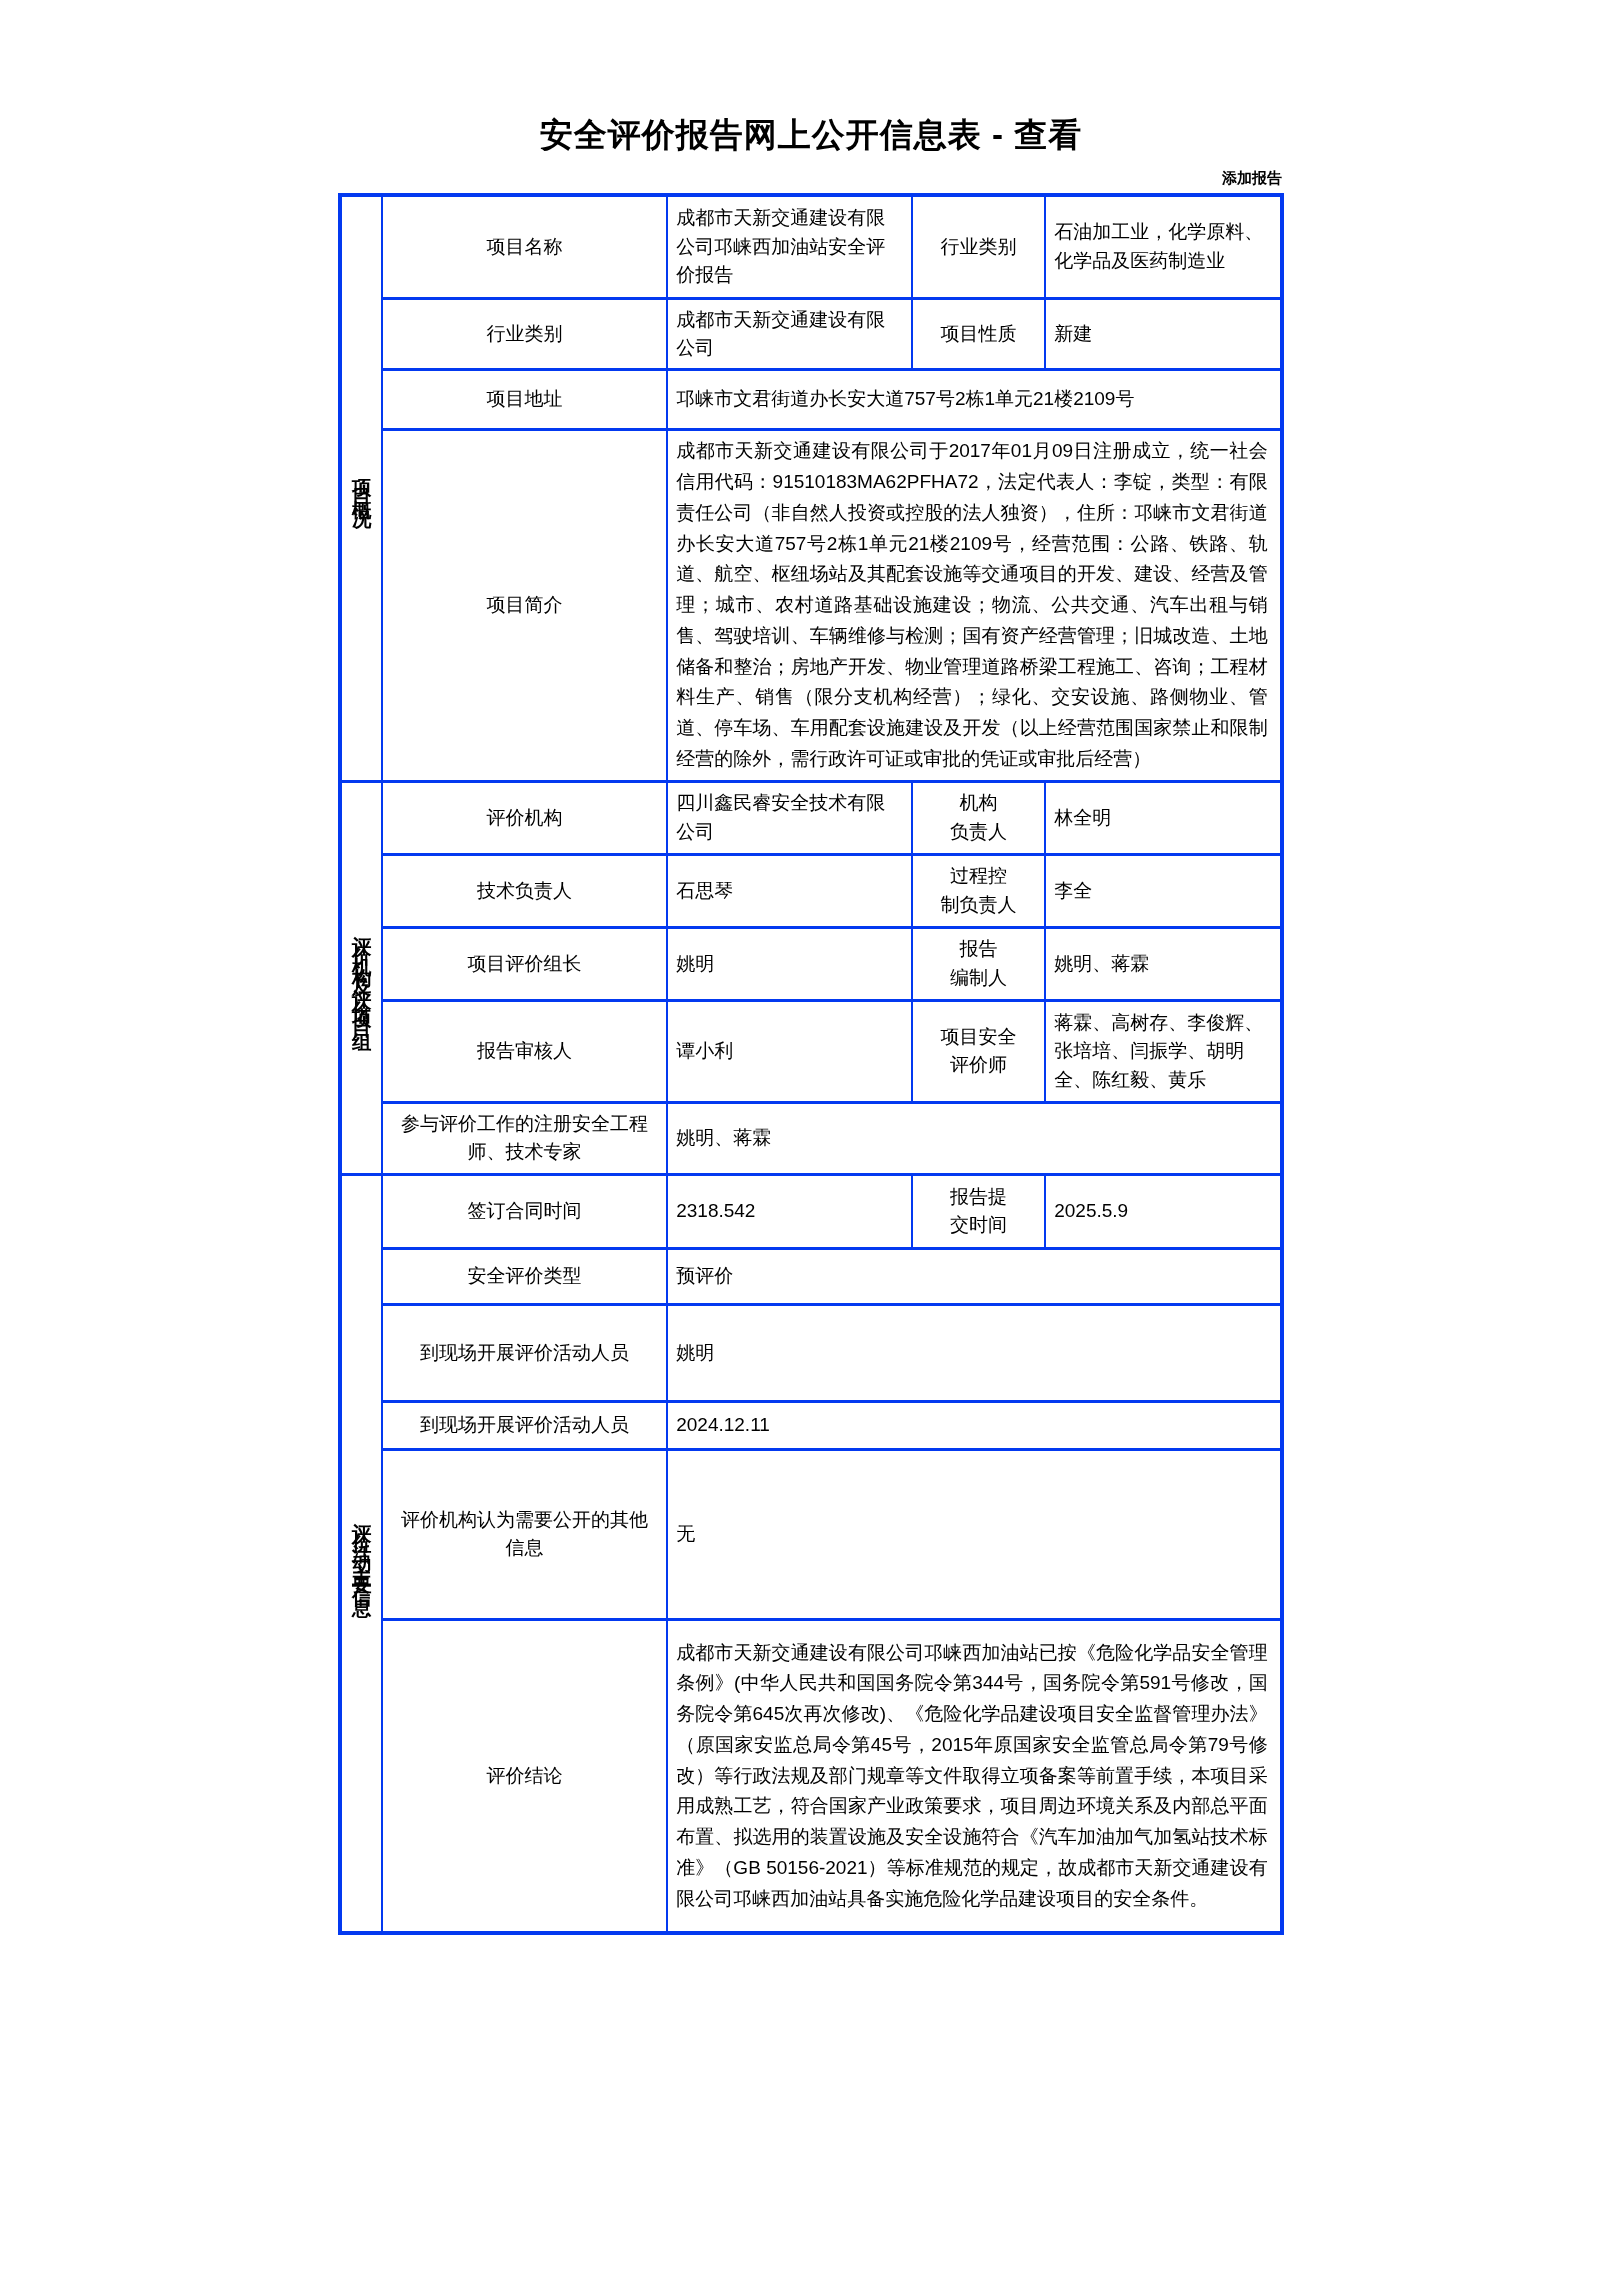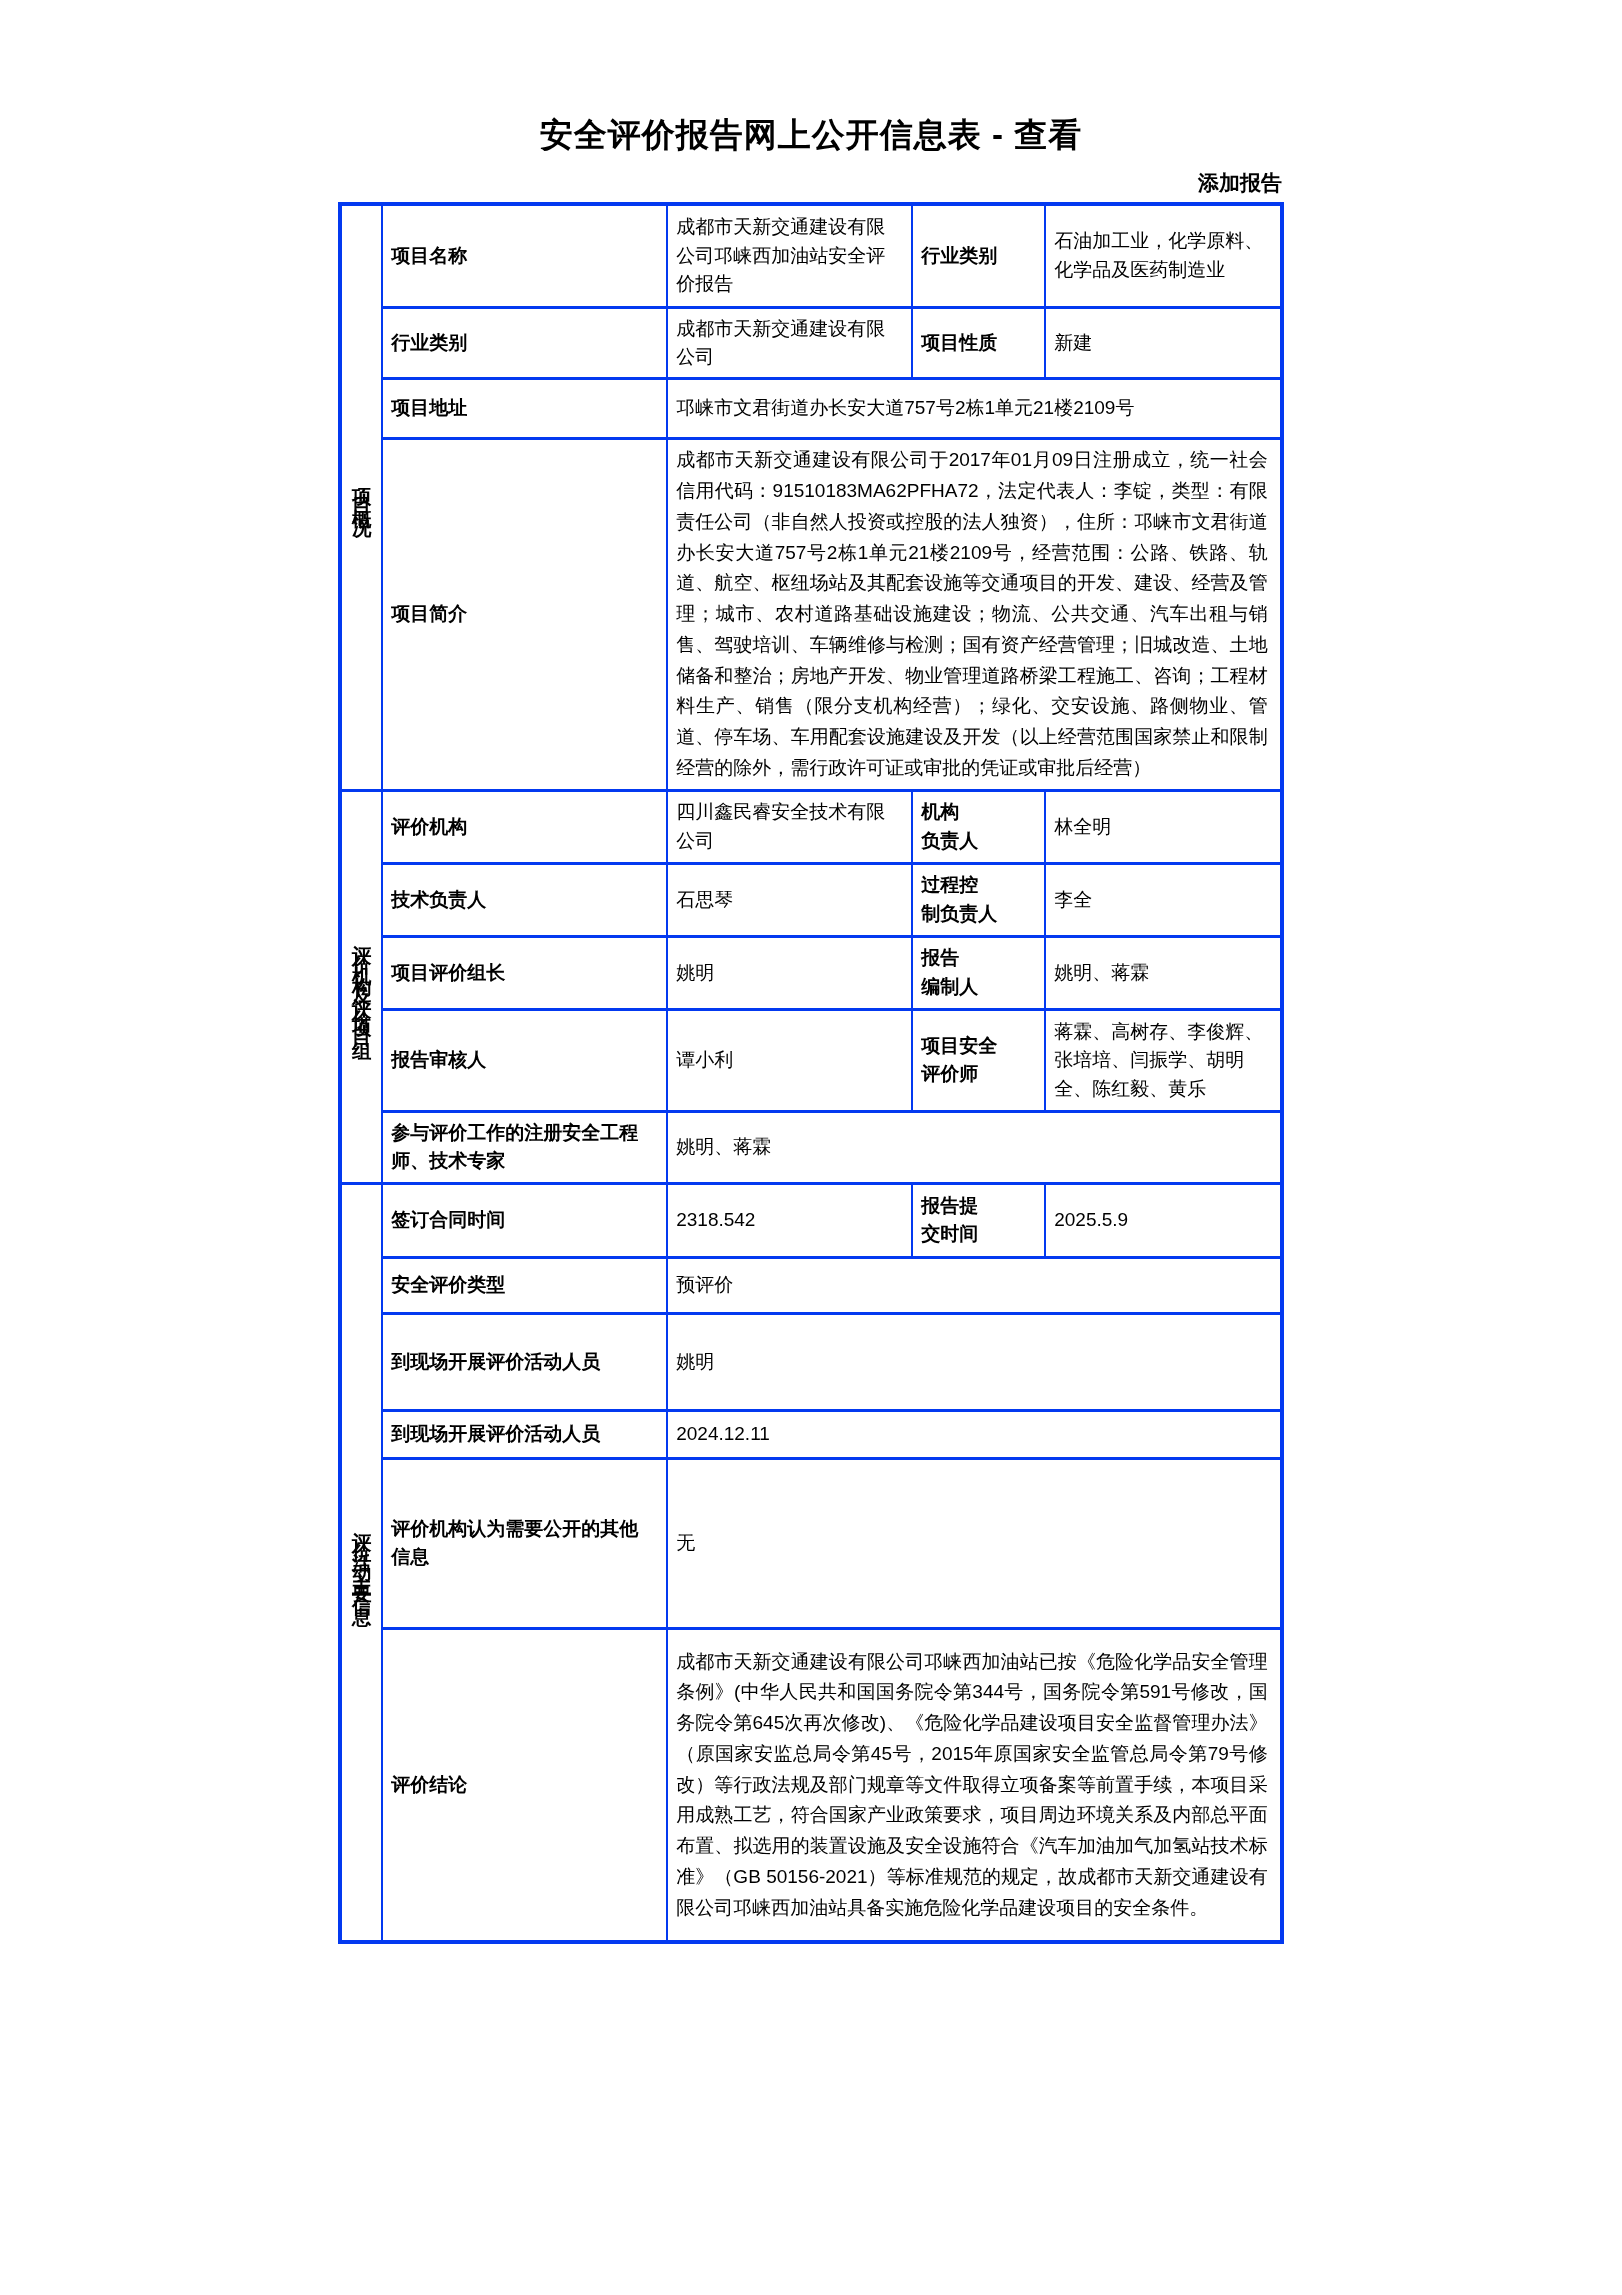--- a/index.html
+++ b/index.html
@@ -23,21 +23,21 @@
     letter-spacing: 1px;
     line-height: 1.25;
   }
 
   .actions-row {
     width: 942px;
     margin: 13.3px auto 5.1px auto;
     text-align: right;
   }
   .add-report {
-    font-size: 21px;
+    font-size: 15px;
     font-weight: bold;
     color: #000;
     text-decoration: none;
     cursor: pointer;
   }
 
   table.info-table {
     width: 942px;
     margin: 0 auto;
     border-collapse: collapse;
@@ -65,21 +65,22 @@
     display: inline-block;
     writing-mode: vertical-rl;
     text-orientation: upright;
     letter-spacing: 0.55em;
     font-weight: bold;
     font-size: 19.4px;
     line-height: 1.0;
   }
 
   td.flabel {
-    font-weight: bold;
+    font-weight: normal;
+    text-align: center;
     white-space: pre-line;
     line-height: 1.55;
   }
   td.fvalue {
     text-align: left;
     padding-left: 10.2px;
     line-height: 1.56;
   }
   td.fvalue.long {
     line-height: 1.62;

